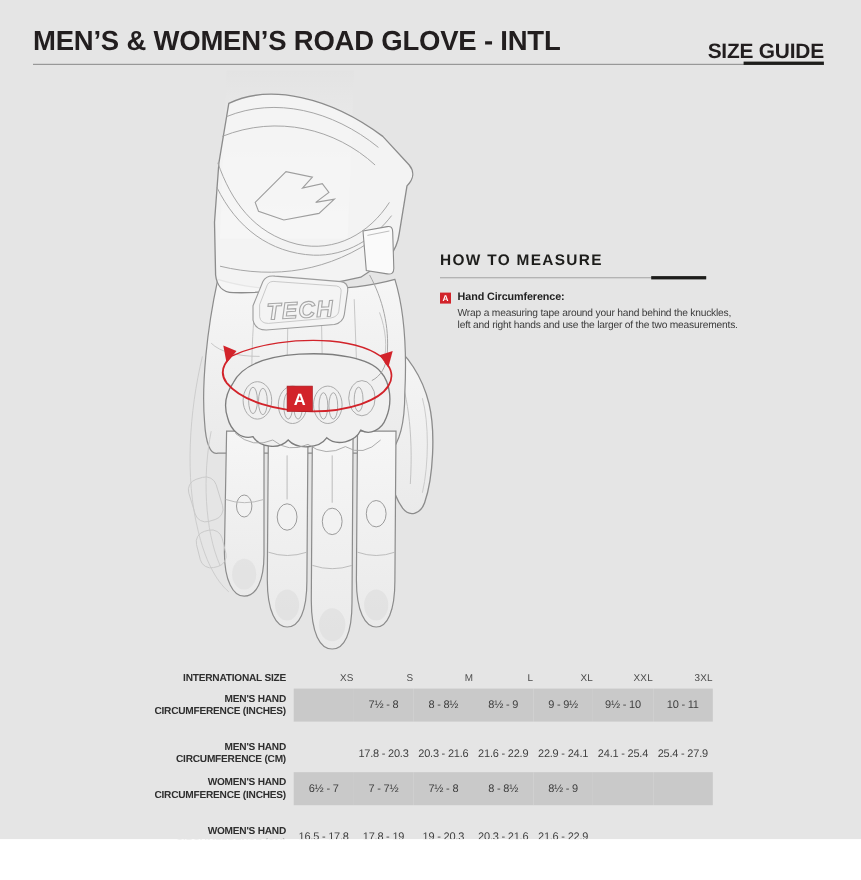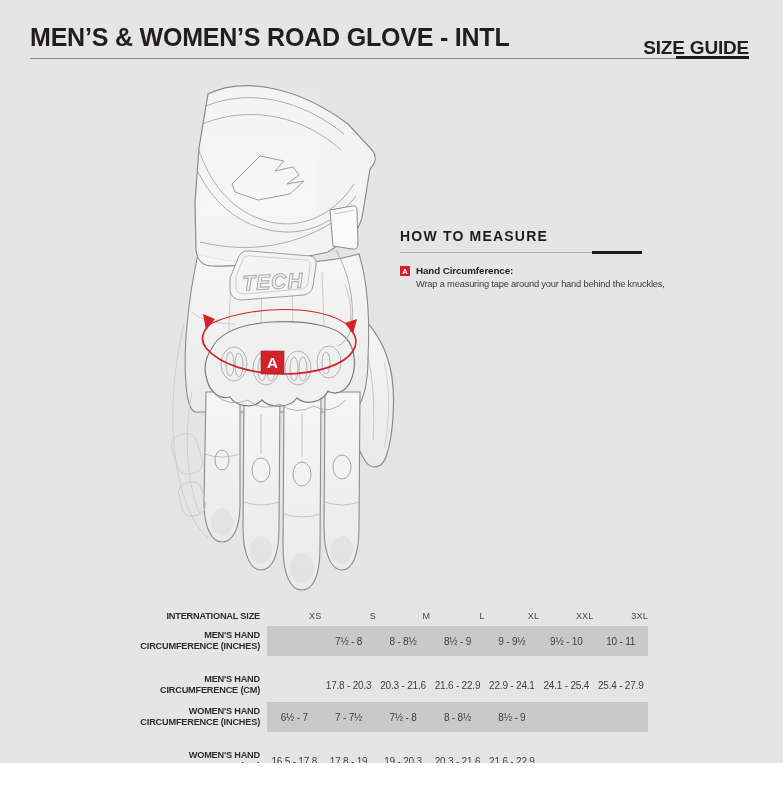--- a/index.html
+++ b/index.html
@@ -195,20 +195,21 @@
     <h2>HOW TO MEASURE</h2>
     <div class="htm-rule">
       <div class="thin"></div>
         <div class="thick"></div>
     </div>
     <div class="htm-item">
       <div class="badge">A</div>
       <div class="htm-text">
         <div class="t">Hand Circumference:</div>
         <div class="b">Wrap a measuring tape around your hand behind the knuckles,</div>
+        <div class="b">left and right hands and use the larger of the two measurements.</div>
       </div>
     </div>
   </div>
 
   <div class="table">
 
     <div class="trow head">
       <div class="tlabel">INTERNATIONAL SIZE</div>
       <div class="tsize">XS</div>
       <div class="tsize">S</div>

